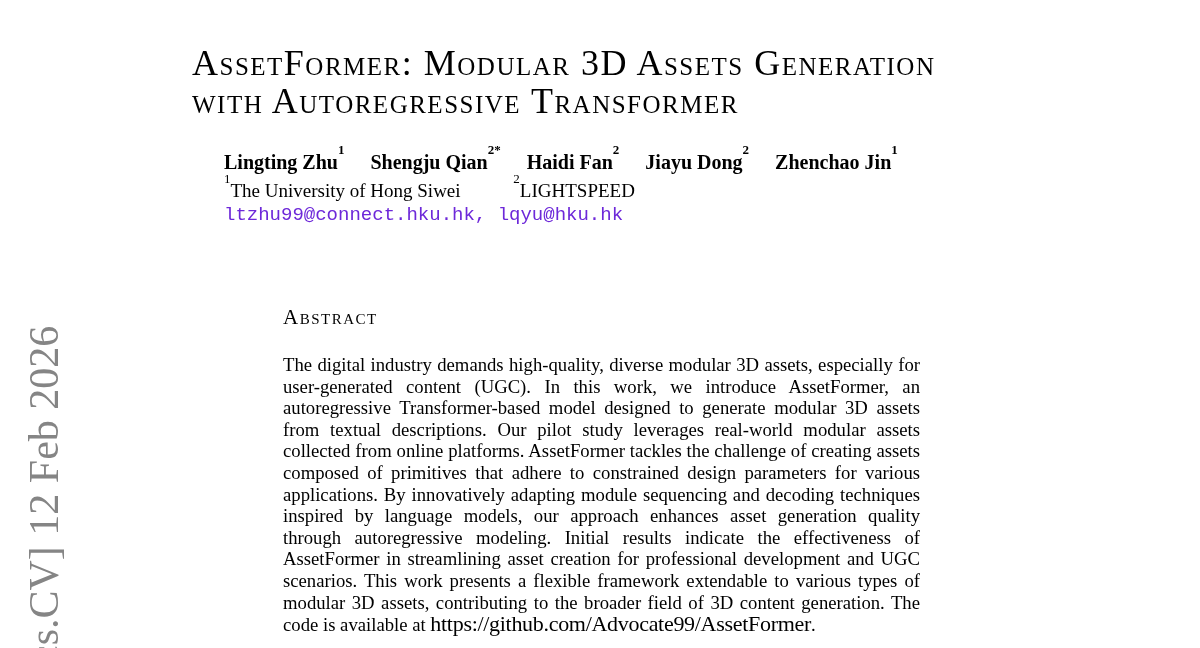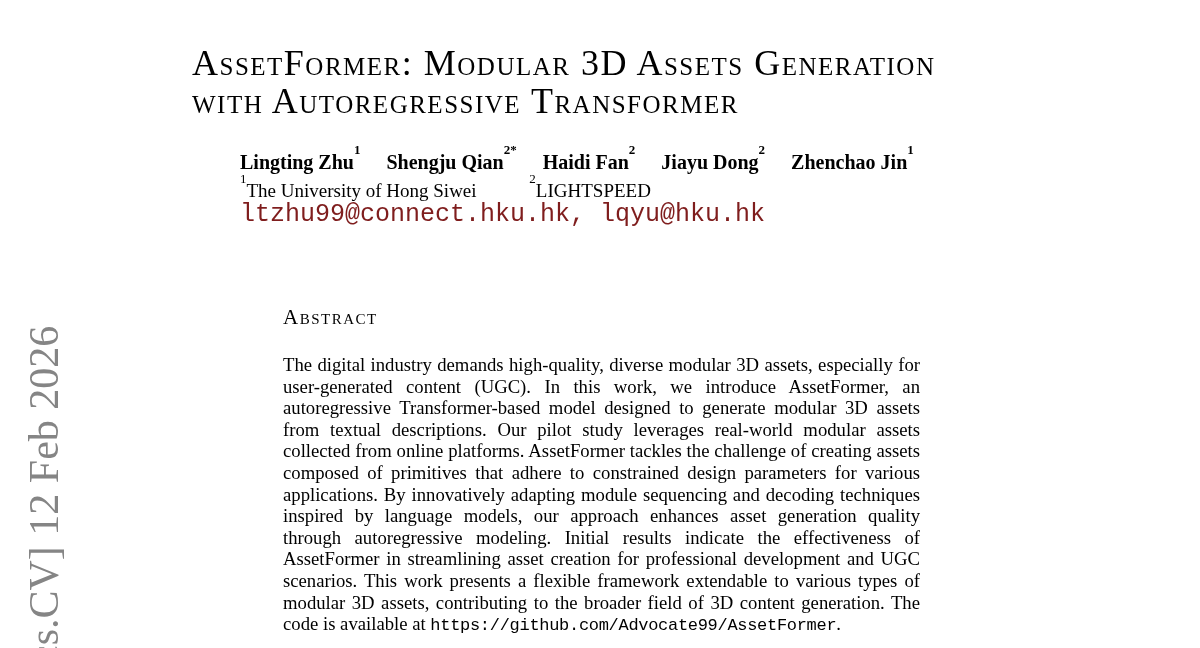--- a/index.html
+++ b/index.html
@@ -42,21 +42,20 @@
     line-height: 38px;
     font-weight: 500;
     font-variant: small-caps;
     letter-spacing: 1.5px;
   }
   .title-line { display: block; }
   .authors {
     position: absolute;
     left: 224px;
     top: 149px;
-    margin-left: 16px;
   }
   .author-line {
     font-size: 20px;
     line-height: 27px;
     font-weight: bold;
     white-space: nowrap;
   }
   .author { display: inline-block; margin-right: 21px; }
   .author:last-child { margin-right: 0; }
   sup.mark {
@@ -68,23 +67,23 @@
   .affil-line {
     margin-top: 3px;
     font-size: 19px;
     line-height: 23px;
     white-space: nowrap;
   }
   .affil-2 { margin-left: 48px; }
   .emails {
     margin-top: 2px;
     font-family: "Liberation Mono", monospace;
-    font-size: 25px;
+    font-size: 19px;
     line-height: 22px;
-    color: #7f1d1d;
+    color: #6d28d9;
     white-space: nowrap;
   }
   .abstract-heading {
     position: absolute;
     left: 283px;
     top: 305px;
     width: 637px;
     font-size: 21px;
     font-variant: small-caps;
     letter-spacing: 1.5px;
@@ -93,22 +92,22 @@
     position: absolute;
     left: 283px;
     top: 354px;
     width: 637px;
     margin: 0;
     font-size: 18.7px;
     line-height: 21.6px;
     text-align: justify;
   }
   .mono {
-    font-family: Liberation Mono, monospace;
-    font-size: 17px;
+    font-family: Liberation Serif, serif;
+    font-size: 22px;
     letter-spacing: -0.3px;
     color: #000000;
     text-decoration: none;
   }
 </style>
 </head>
 <body>
 
 <div class="page">
 

